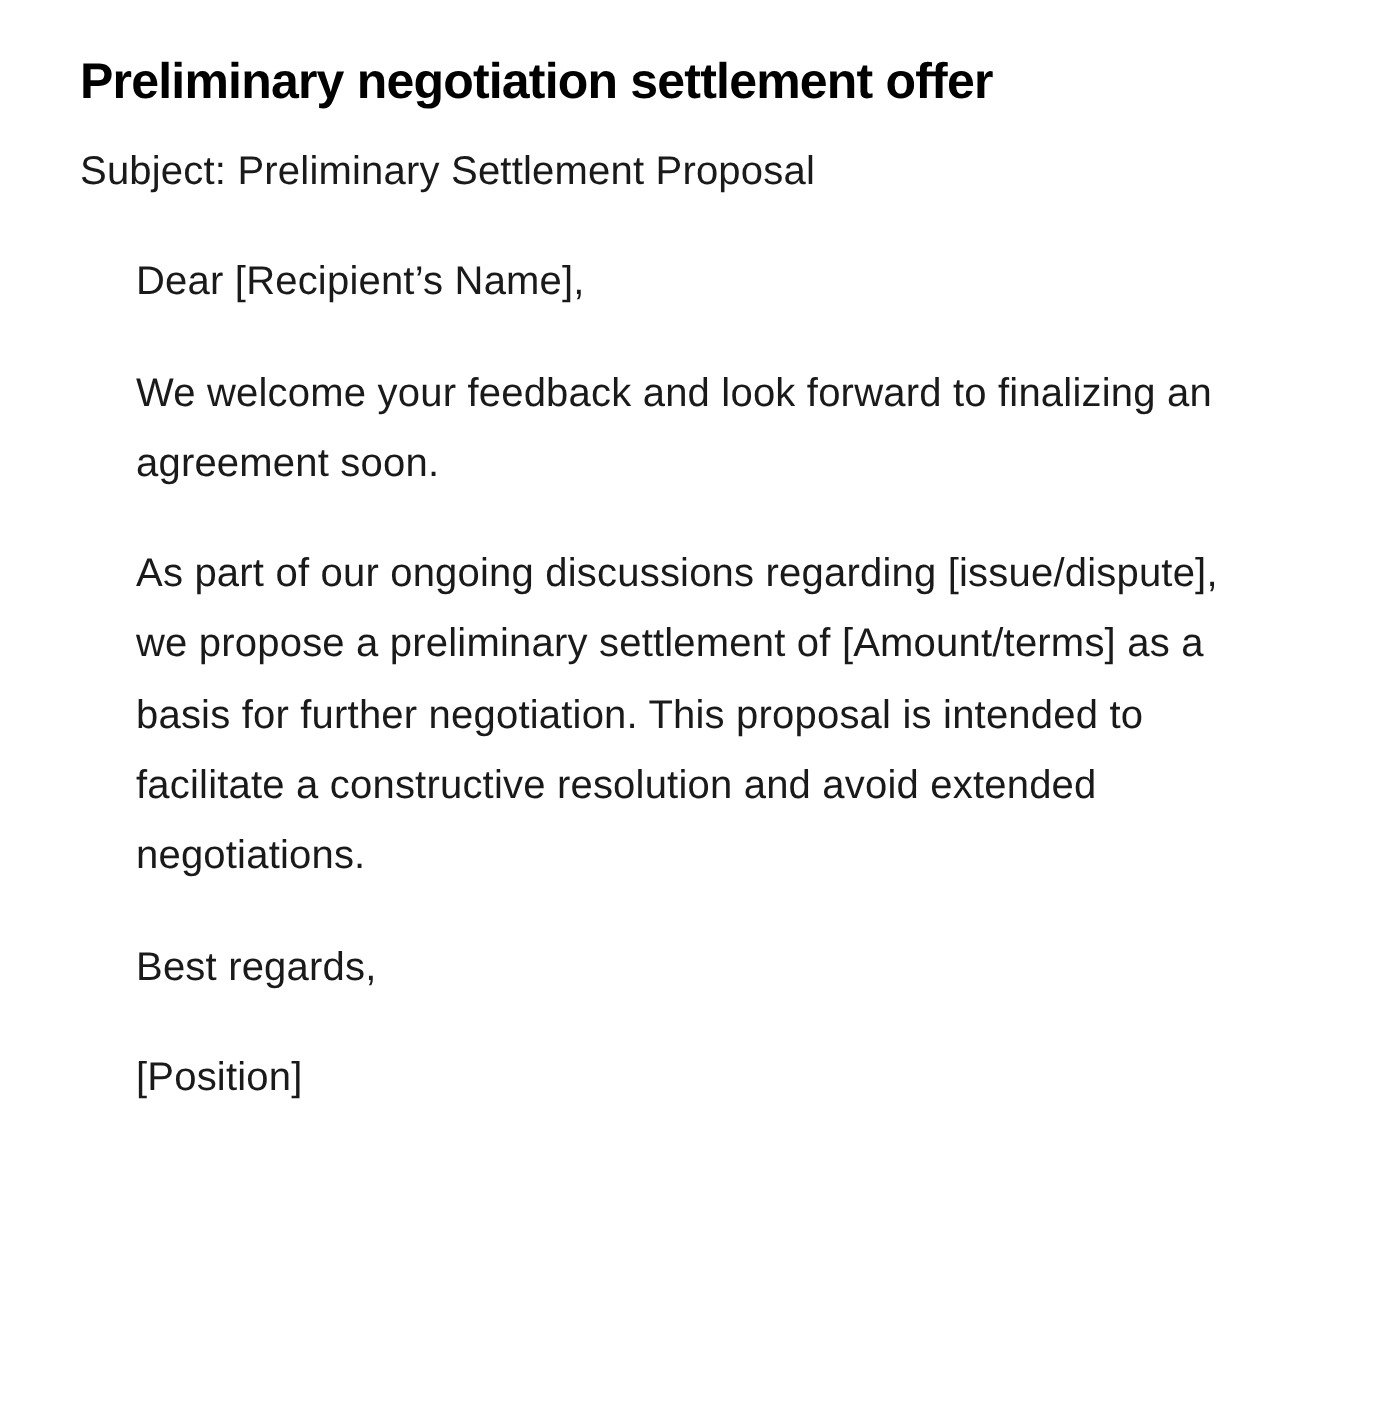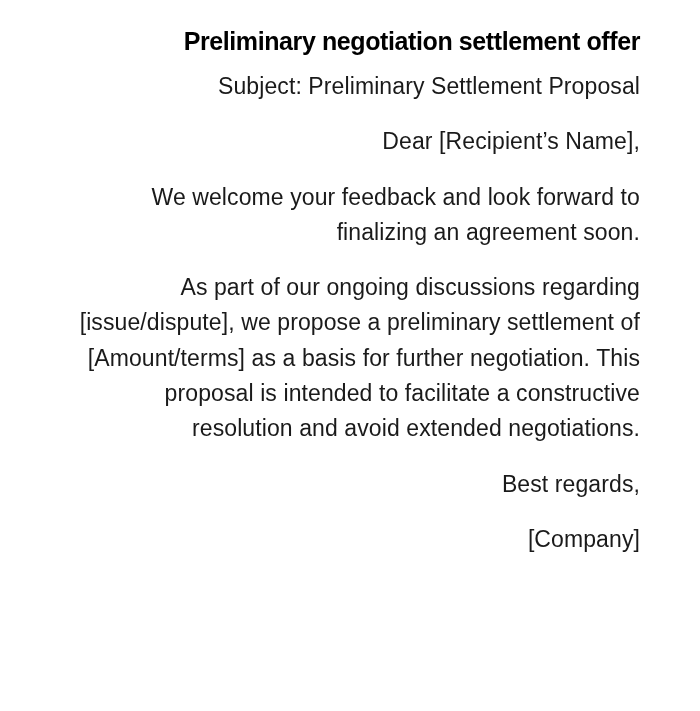--- a/index.html
+++ b/index.html
@@ -1,27 +1,27 @@
 <!DOCTYPE html>
 <html><head>
 <meta charset="utf-8">
 <style>
   html, body { margin: 0; padding: 0; background: #ffffff; }
   body { width: 700px; height: 711px; overflow: hidden; position: relative;
          font-family: "Liberation Sans", sans-serif; color: #111111; }
-  .doc { position: absolute; left: 40px; top: 22px; width: 600px; text-align: right; }
+  .doc { position: absolute; left: 40px; top: 22px; width: 600px; }
   .title { font-size: 25px; font-weight: bold; letter-spacing: -0.4px; margin: 0; line-height: 38px; color: #000; }
-  .p { font-size: 23px; line-height: 35.3px; margin: 0; color: #1a1a1a; letter-spacing: 0.1px; }
+  .p { font-size: 20px; line-height: 35.3px; margin: 0; color: #1a1a1a; letter-spacing: 0.1px; }
   .subject { margin-top: 9px; }
   .gap { margin-top: 20px; margin-left: 28px; }
 </style>
 </head>
 <body>
 
 <div class="doc">
   <h1 class="title">Preliminary negotiation settlement offer</h1>
   <p class="p subject">Subject: Preliminary Settlement Proposal</p>
   <p class="p gap">Dear [Recipient’s Name],</p>
   <p class="p gap">We welcome your feedback and look forward to finalizing an agreement soon.</p>
   <p class="p gap">As part of our ongoing discussions regarding [issue/dispute], we propose a preliminary settlement of [Amount/terms] as a basis for further negotiation. This proposal is intended to facilitate a constructive resolution and avoid extended negotiations.</p>
   <p class="p gap">Best regards,</p>
-  <p class="p gap">[Company]</p>
+  <p class="p gap">[Position]</p>
 </div>
 
 </body></html>

